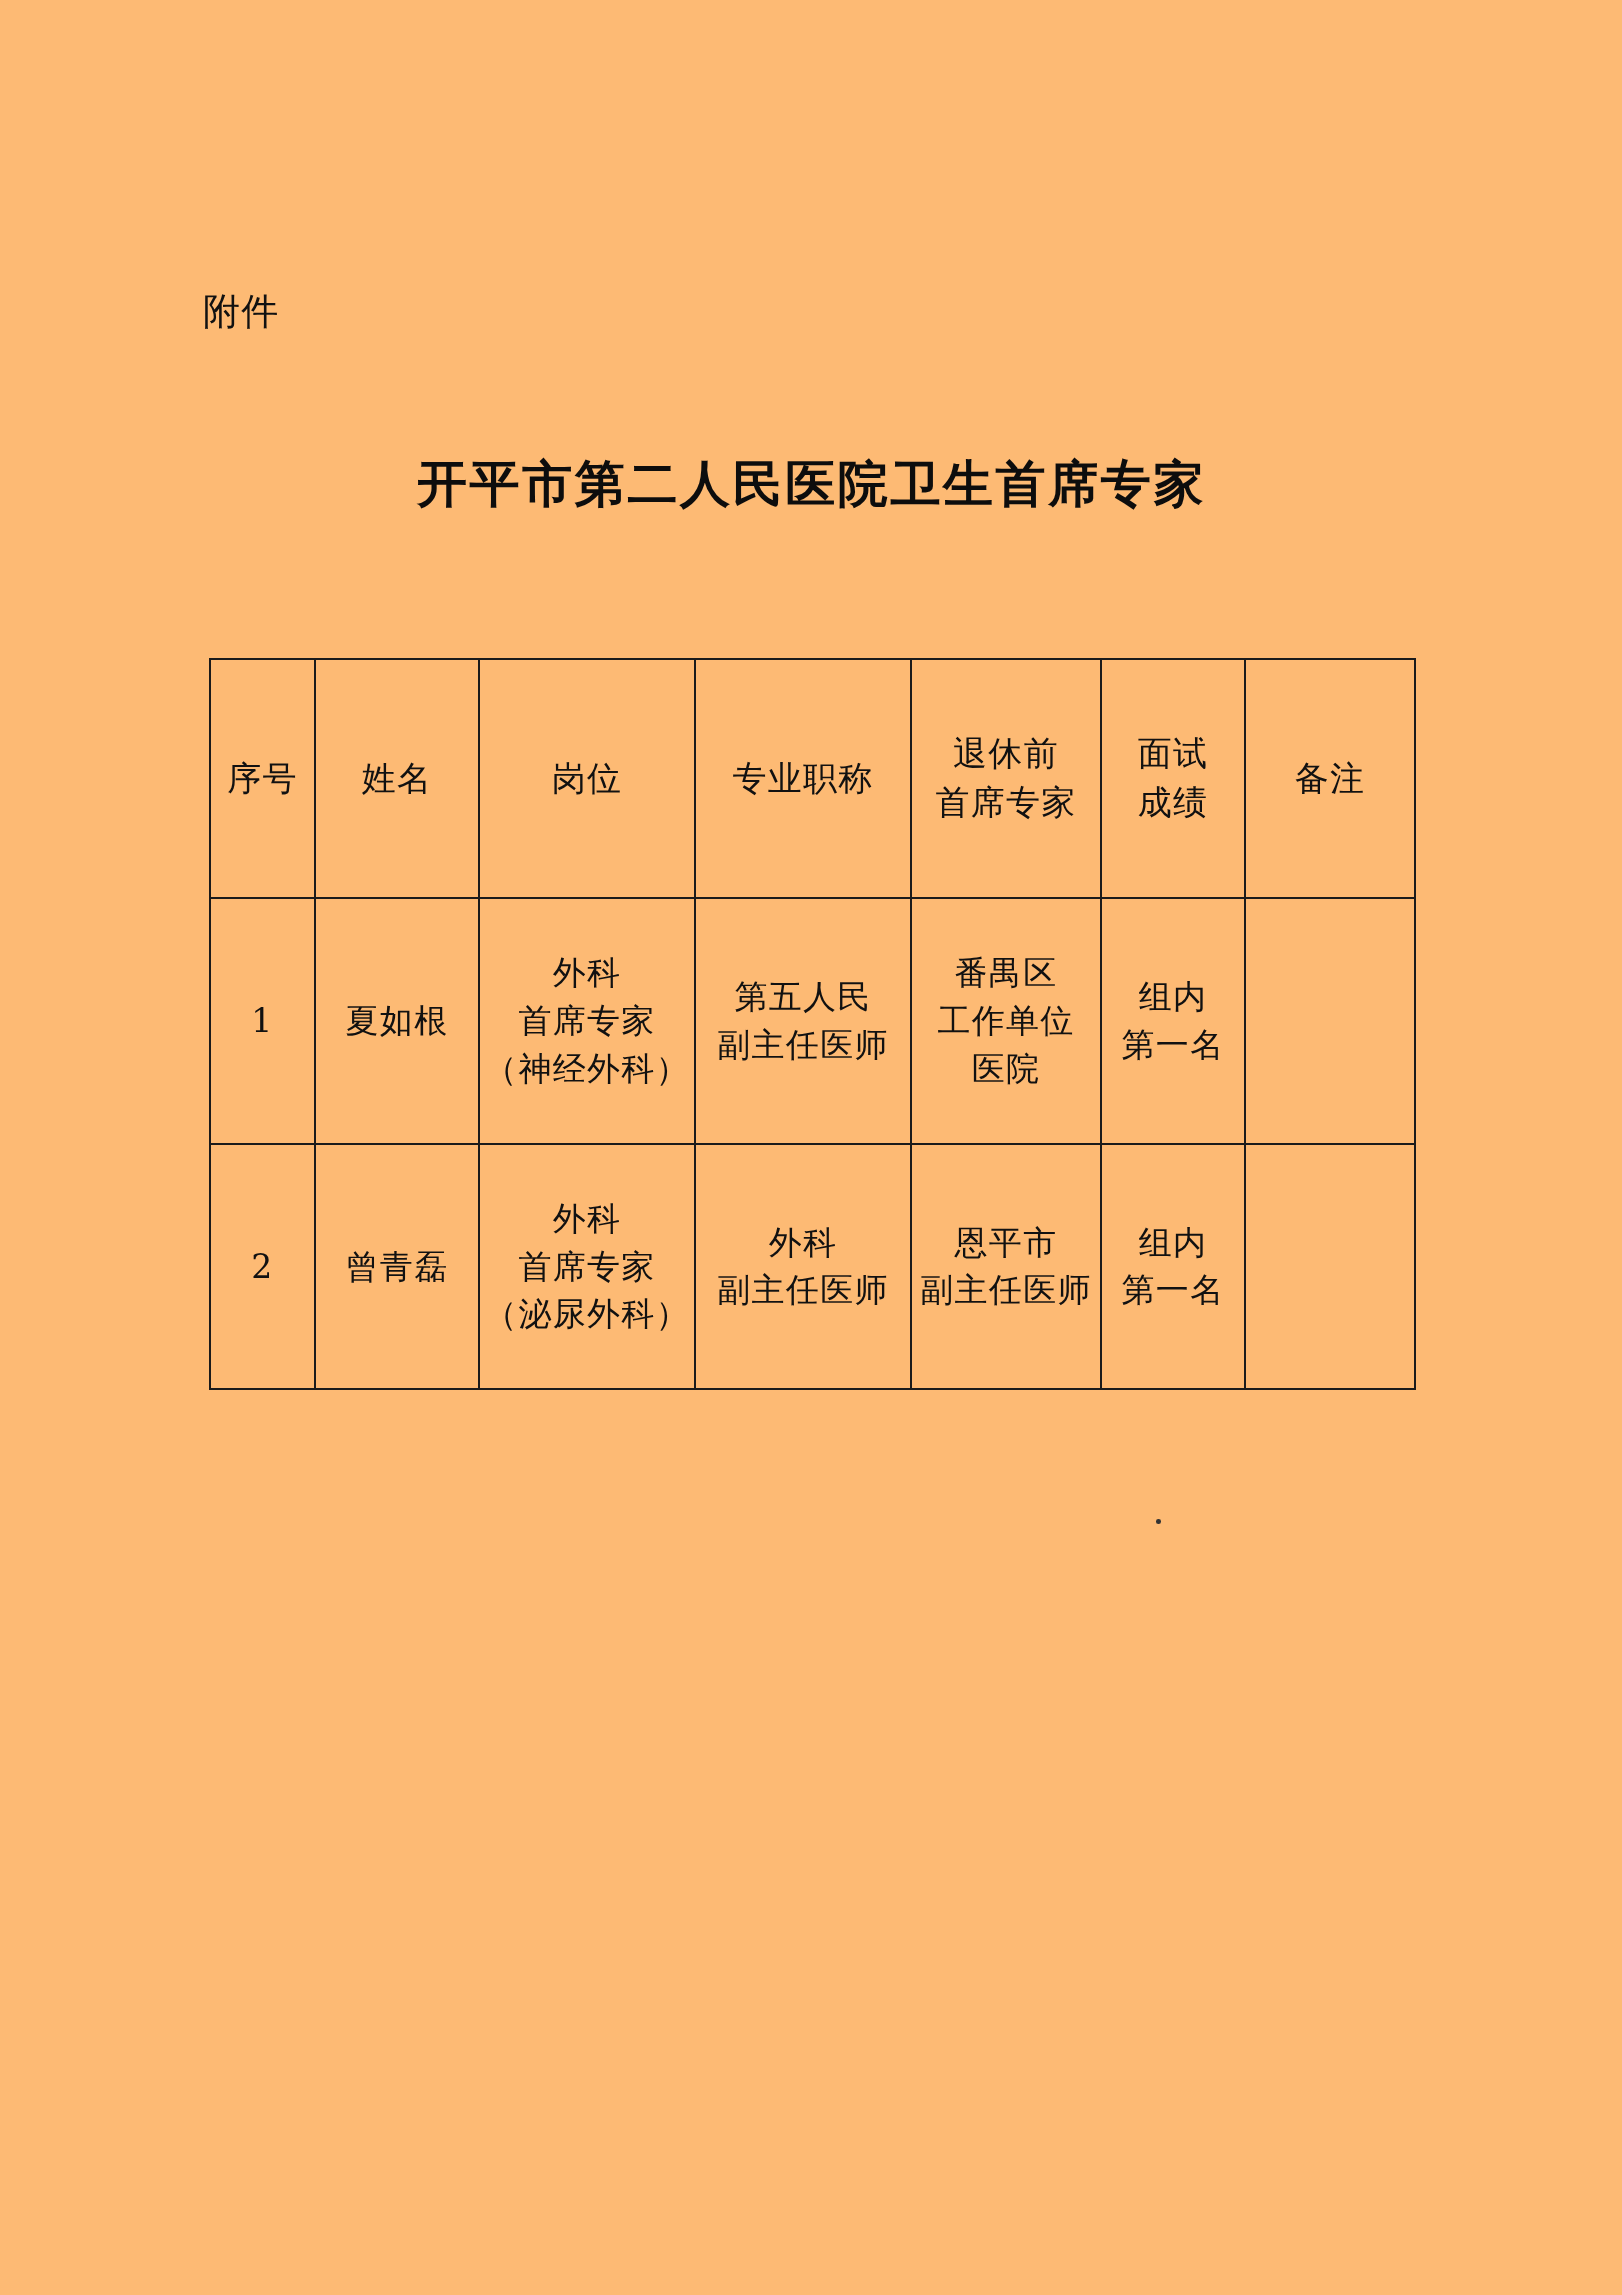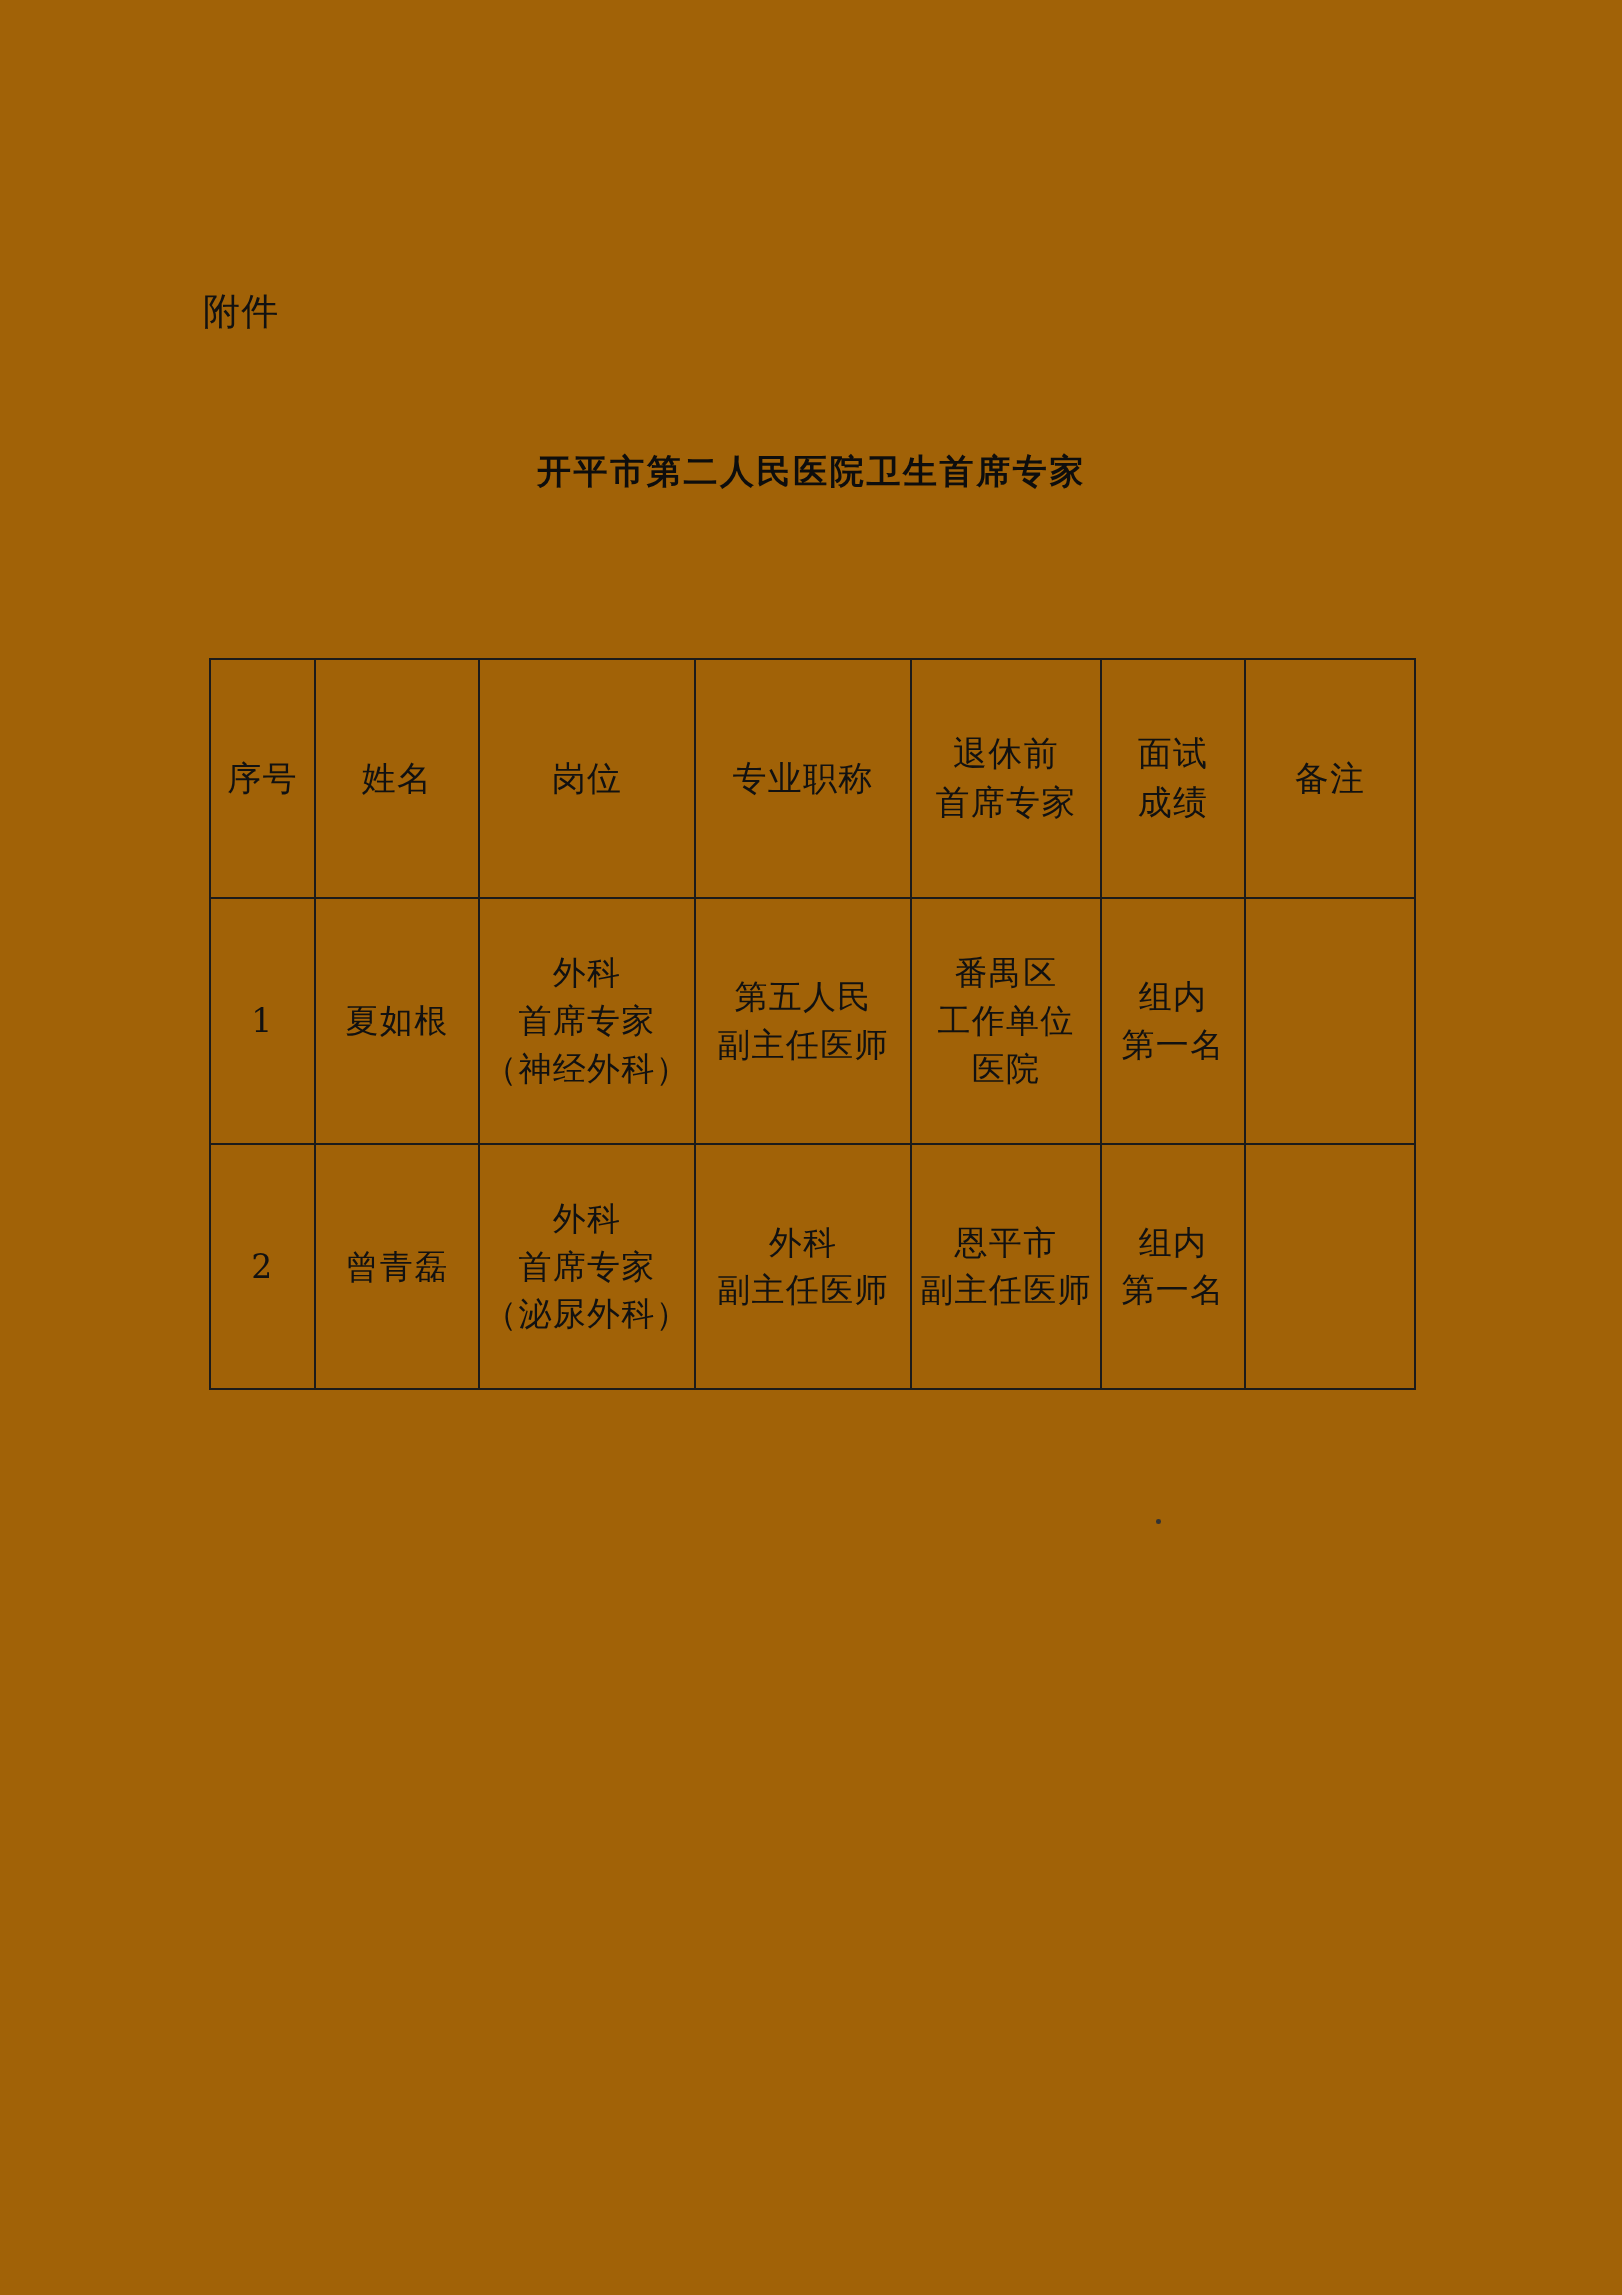--- a/index.html
+++ b/index.html
@@ -14,38 +14,38 @@
     color: #1a1a1a;
     position: relative;
     overflow: hidden;
   }
   .page {
     position: absolute;
     top: 0;
     left: 0;
     width: 1623px;
     height: 2295px;
-    background: #a16207;
+    background: #fdba74;
   }
   .attachment-label {
     position: absolute;
     left: 203px;
     top: 287px;
     font-size: 37px;
     font-family: "DejaVu Sans", "Liberation Sans", sans-serif;
     letter-spacing: 1.3px;
     color: #111;
   }
   .doc-title {
     position: absolute;
     left: 0;
     top: 445px;
     width: 1623px;
     text-align: center;
-    font-size: 34px;
+    font-size: 50px;
     font-weight: bold;
     font-family: "DejaVu Serif", "Liberation Serif", serif;
     letter-spacing: 2.6px;
     line-height: 1.55;
     color: #0d0d0d;
   }
   .doc-title .line2 {
     display: block;
   }
   .table-wrap {

